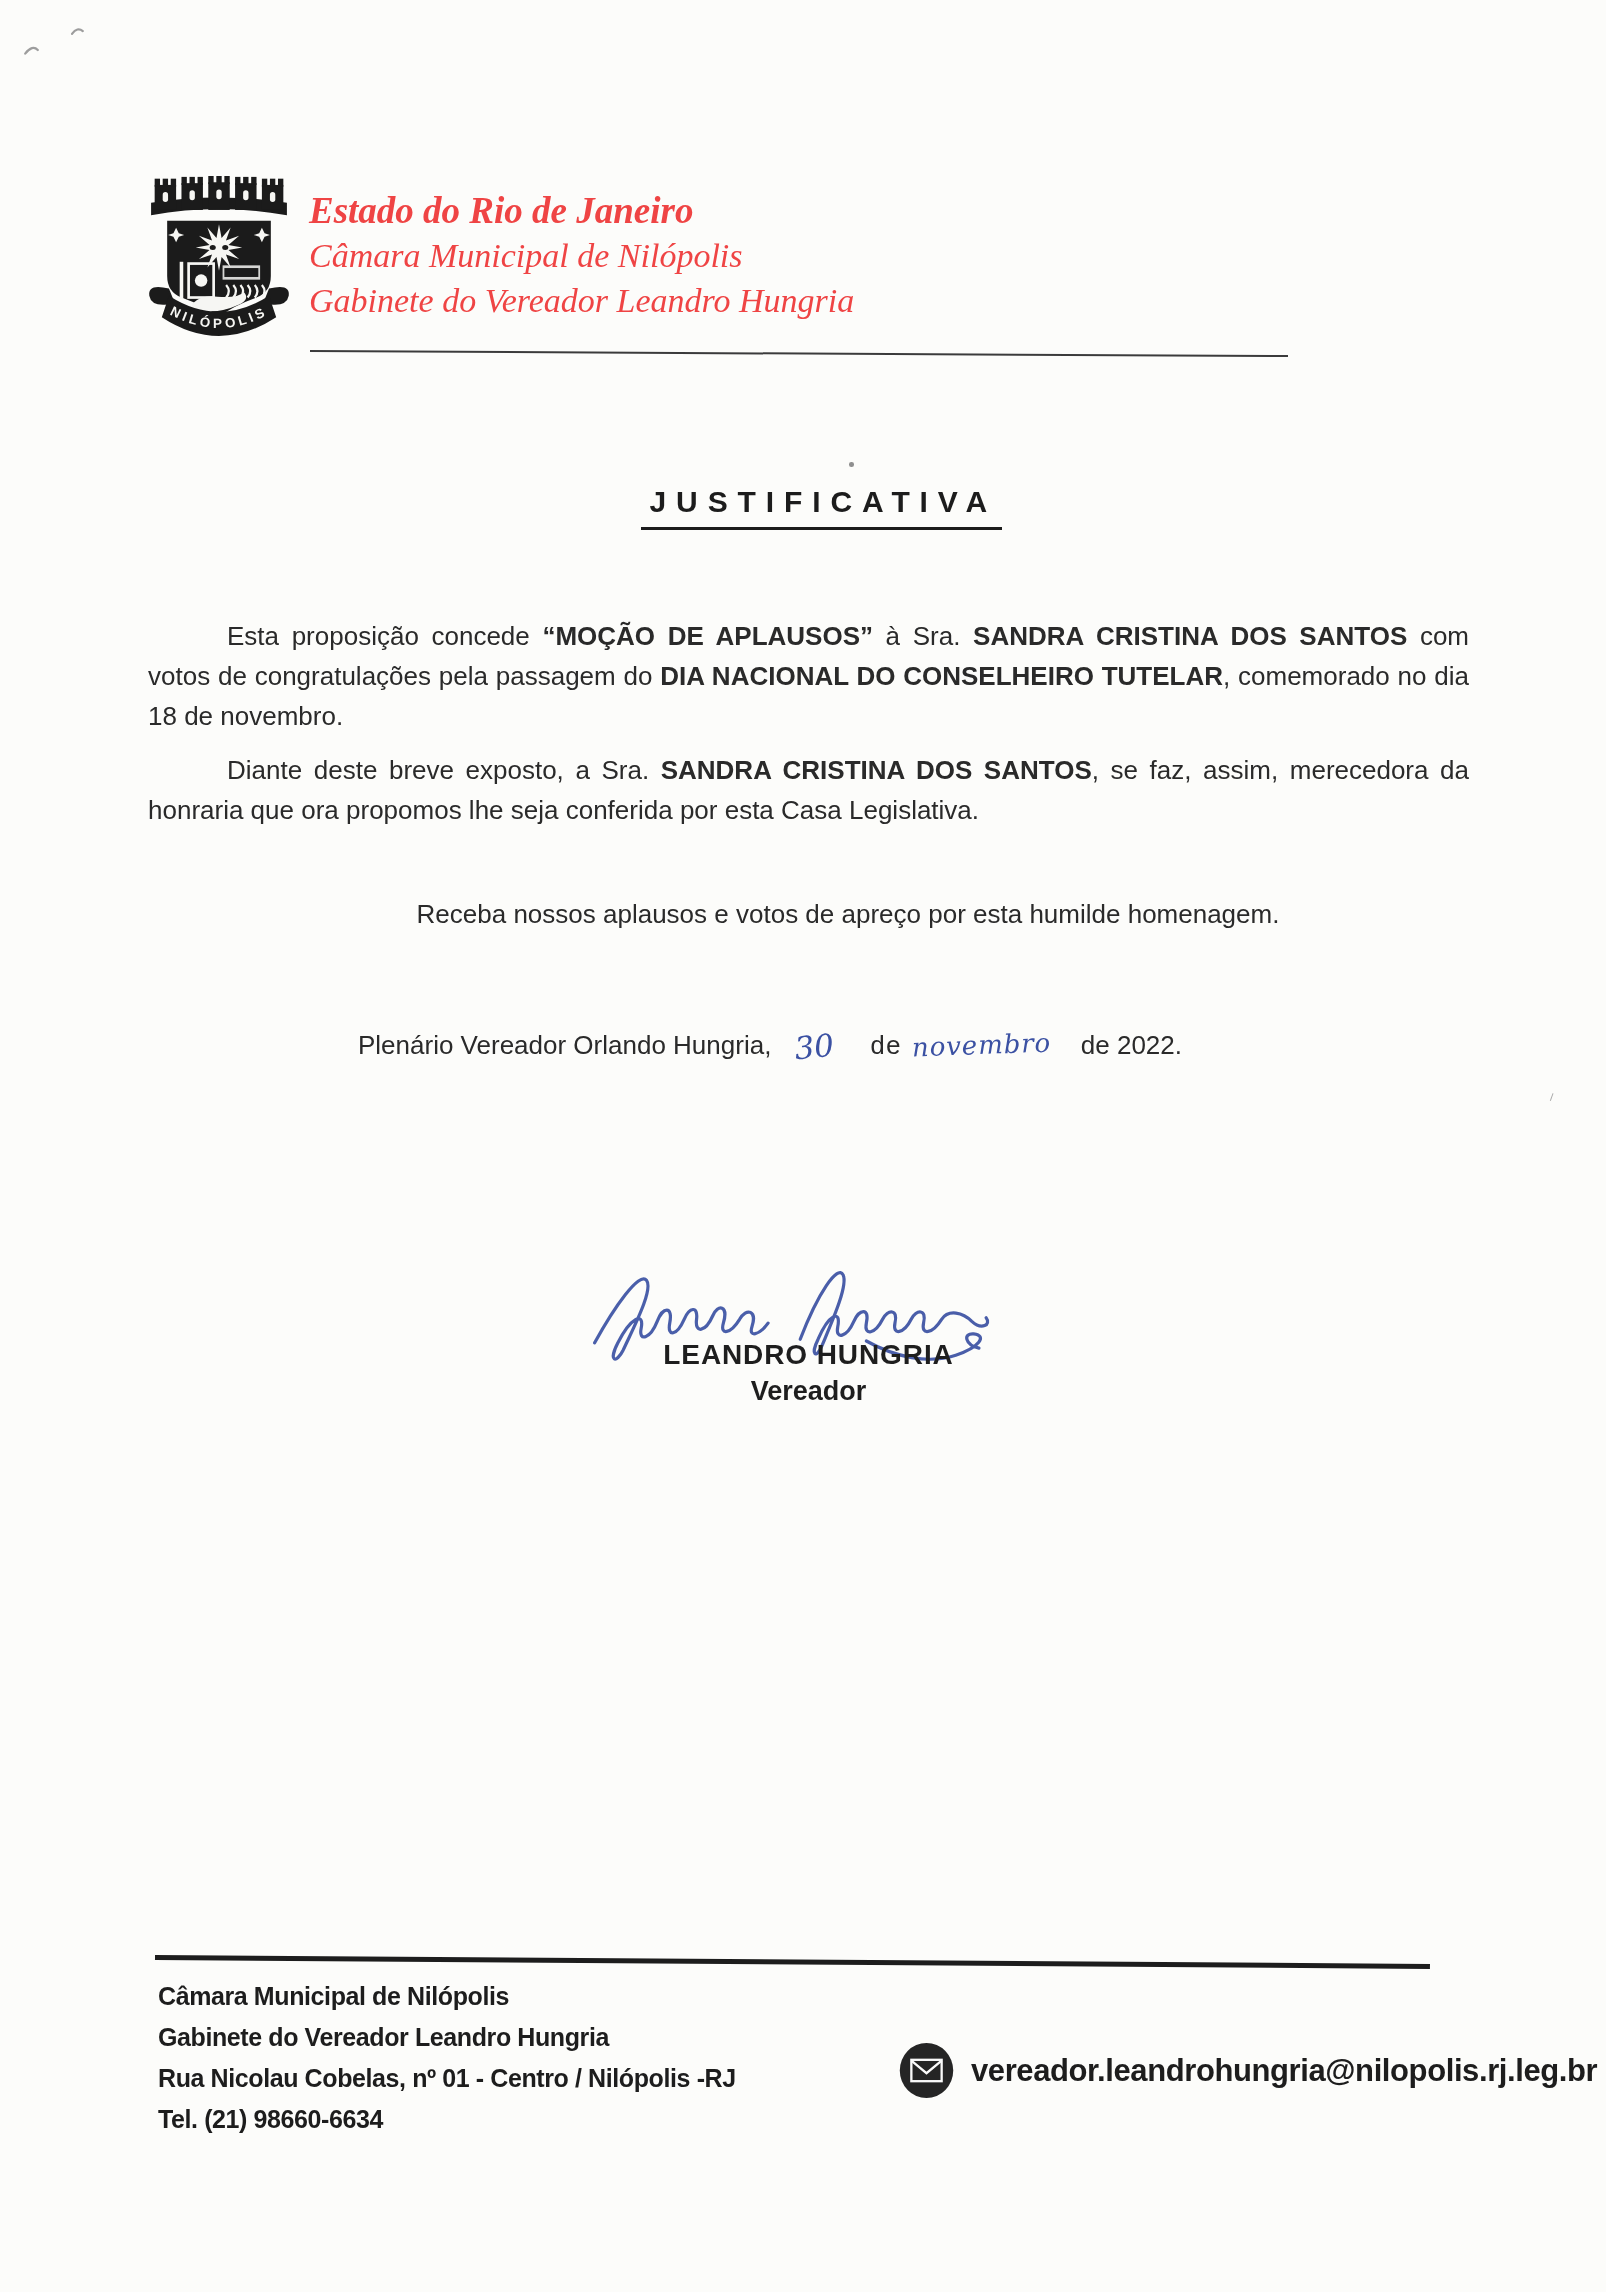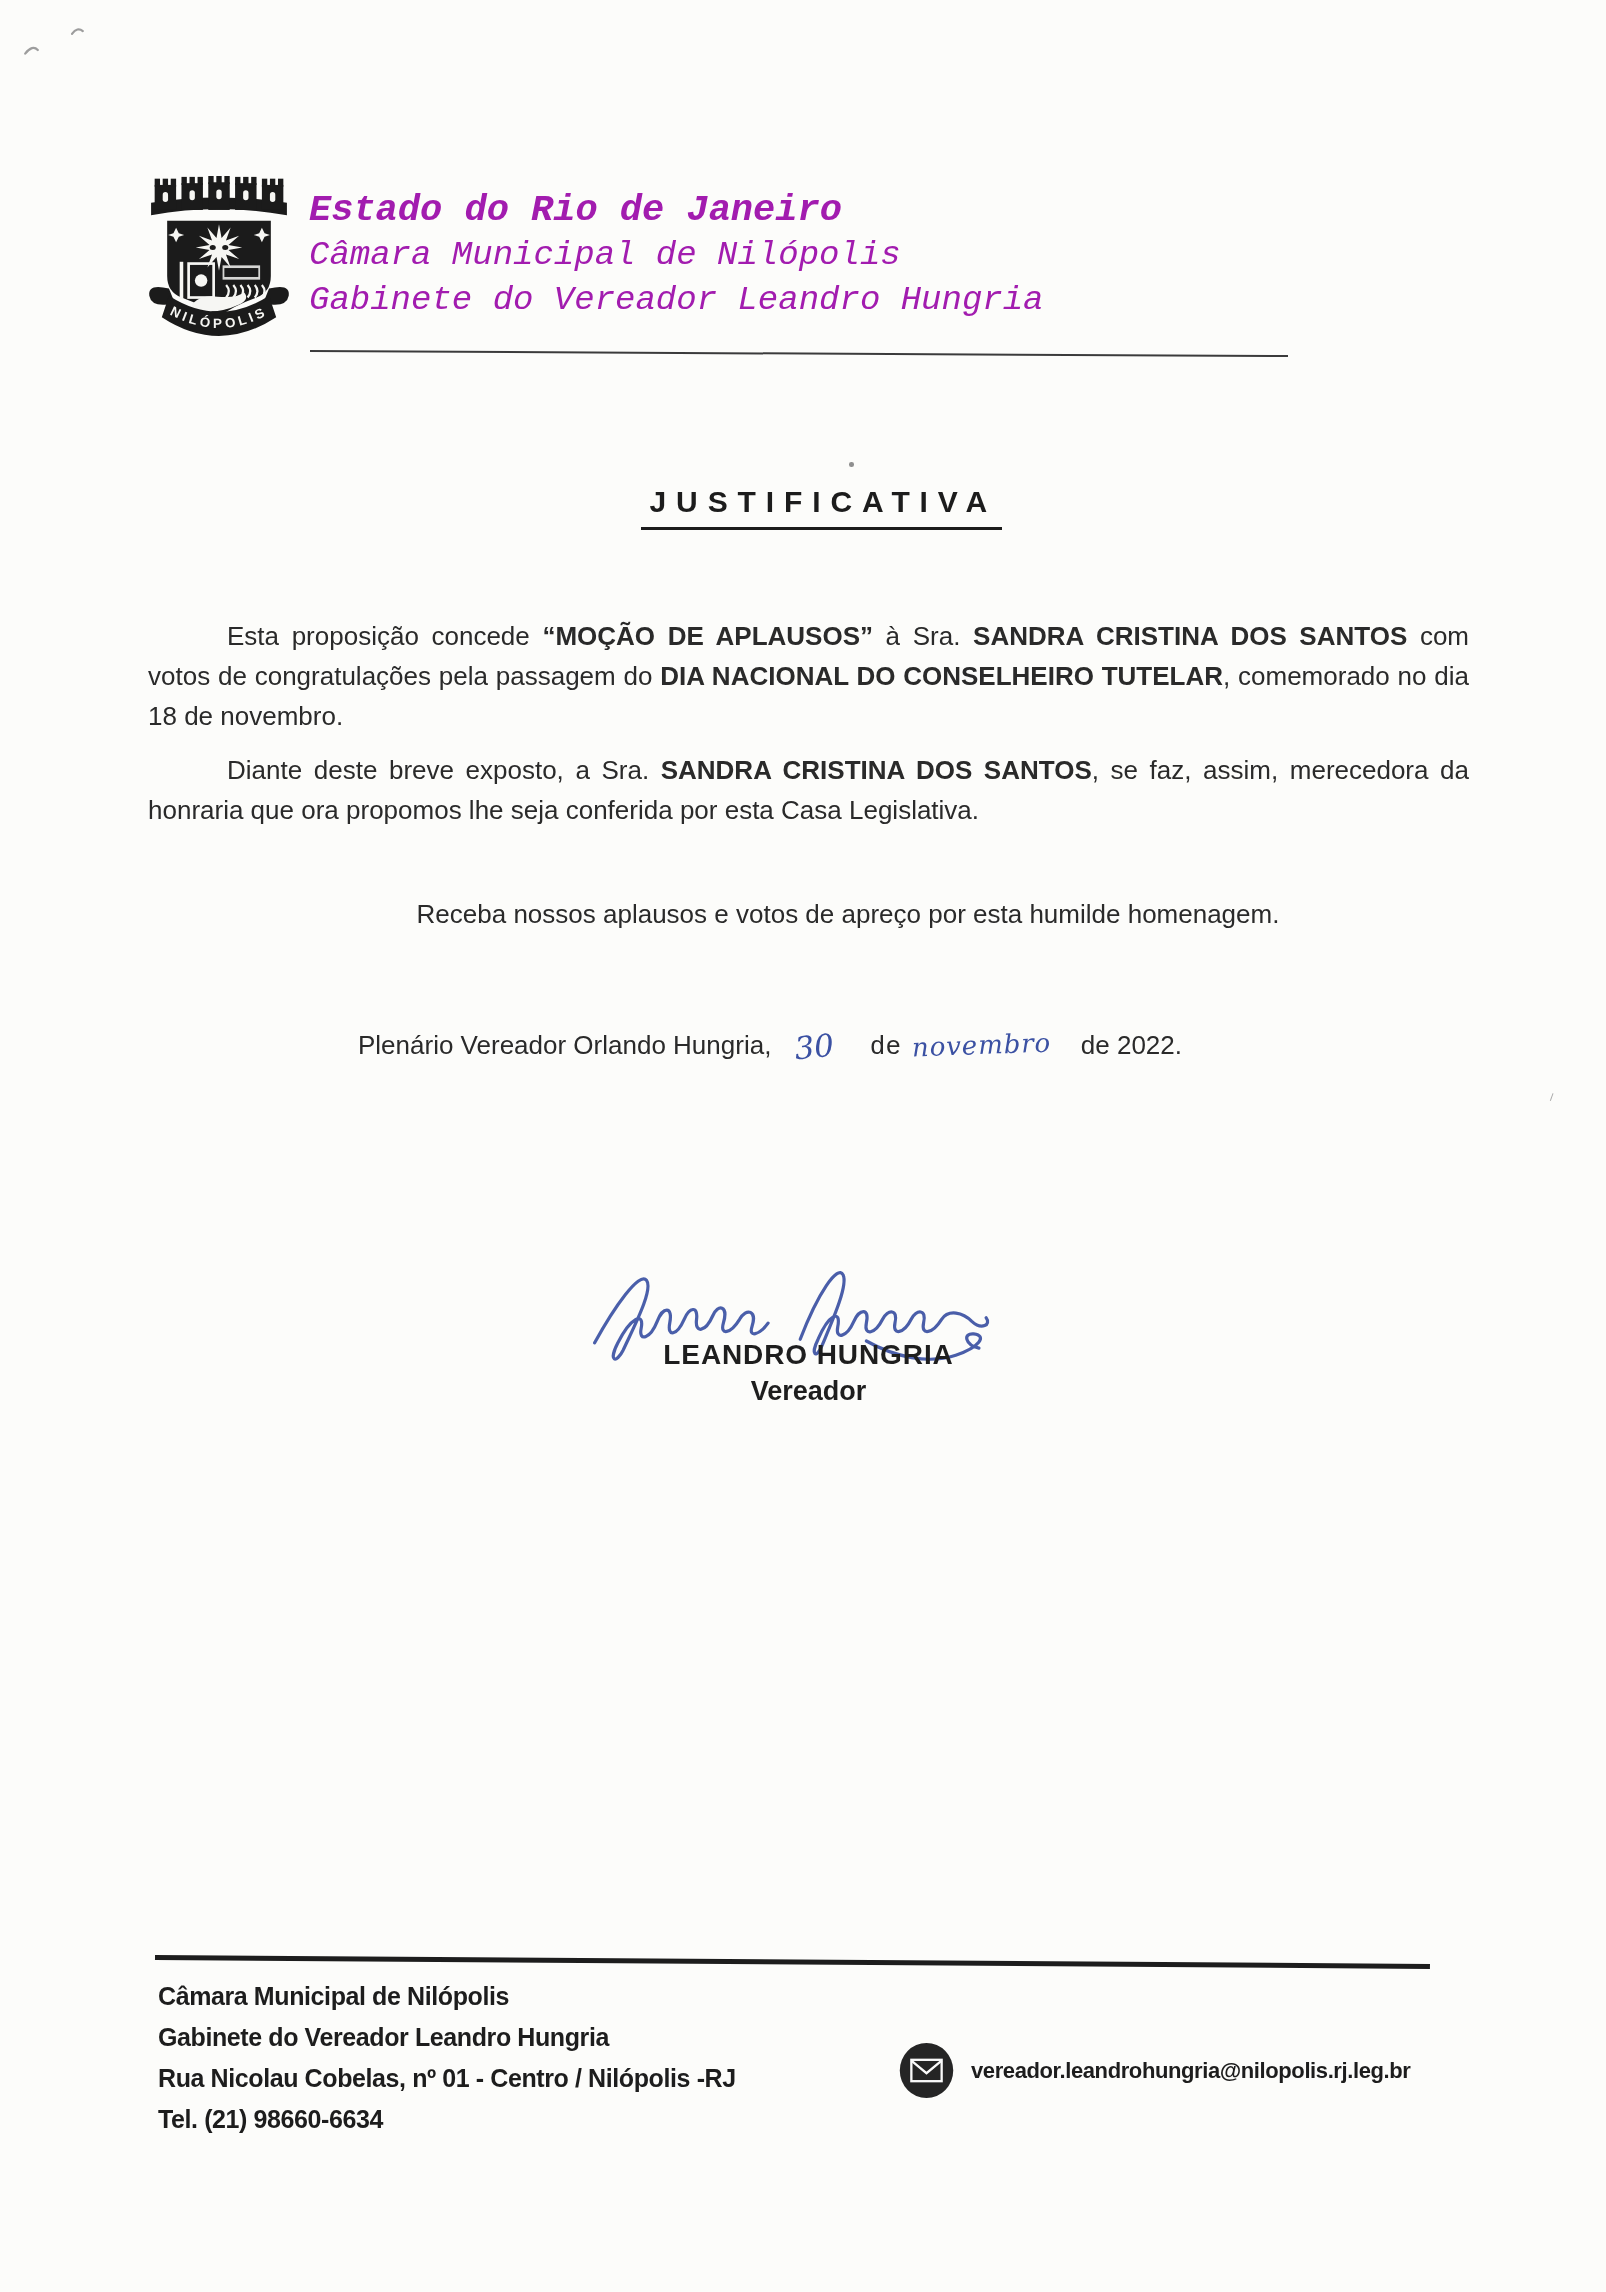--- a/index.html
+++ b/index.html
@@ -11,21 +11,21 @@
     color:#262626;
     overflow:hidden;
   }
   
   .artifact{position:absolute;color:#9a9a9a;}
   .artifact-squiggle{left:18px;top:23px;}
   .artifact-dot{left:849px;top:462px;width:4.5px;height:4.5px;border-radius:50%;background:#8f8f8f;}
   .artifact-dot2{left:1551px;top:1094px;width:5.4px;height:8px;border-left:1.8px solid #a9a9a9;transform:rotate(20deg);}
   
   .logo{position:absolute;left:142px;top:176px;}
-  .header-text{position:absolute;left:309px;top:188px;font-family:Liberation Mono, monospace;font-style:italic;color:#a21caf;}
+  .header-text{position:absolute;left:309px;top:188px;font-family:Liberation Serif, serif;font-style:italic;color:#ef4444;}
   .header-text .h1{font-size:37px;font-weight:bold;line-height:45px;}
   .header-text .h2{font-size:34px;line-height:45px;}
   .header-text .h3{font-size:34px;line-height:45px;}
   .header-rule{position:absolute;left:310px;top:350px;width:978px;height:1.8px;background:#3b3b3b;transform:rotate(0.3deg);transform-origin:left center;}
   
   .title-wrap{position:absolute;left:0;top:485px;width:100%;text-align:center;}
   .title{
     display:inline-block;
     font-size:30px;font-weight:bold;letter-spacing:9.9px;color:#1c1c1c;
     border-bottom:3.6px solid #1c1c1c;padding:0 5.4px 8px 9px;
@@ -55,21 +55,21 @@
   .sig-wrap{position:absolute;left:148px;top:1339px;width:1321px;text-align:center;}
   .sig-name{font-size:28px;font-weight:bold;color:#1e1e1e;letter-spacing:0.9px;}
   .sig-role{font-size:27px;font-weight:bold;color:#1e1e1e;margin-top:5.4px;}
   .sig-svg{position:absolute;left:587px;top:1257px;}
   
   .footer-rule{position:absolute;left:155px;top:1955px;width:1275px;height:4.5px;background:#1d1d1d;transform:rotate(0.4deg);transform-origin:left center;}
   .footer-text{position:absolute;left:158px;top:1976px;font-weight:bold;color:#1d1d1d;letter-spacing:-0.4px;}
   .footer-text div{font-size:25px;line-height:41px;}
   .email-row{position:absolute;left:898px;top:2042px;display:flex;align-items:center;}
   .email-icon{flex:0 0 auto;}
-  .email-text{margin-left:16px;font-size:22px;font-weight:bold;color:#1d1d1d;letter-spacing:-0.4px;}
+  .email-text{margin-left:16px;font-size:31px;font-weight:bold;color:#1d1d1d;letter-spacing:-0.4px;}
 </style>
 </head>
 <body>
 
 <div class="page">
 
   <svg class="artifact artifact-squiggle" width="81" height="45" viewBox="0 0 90 50">
     <path d="M8,34 q8,-10 14,-4 M60,12 q6,-8 12,-3" stroke="#9d9d9d" stroke-width="2.5" fill="none" stroke-linecap="round"></path>
   </svg>
   <div class="artifact artifact-dot"></div>

